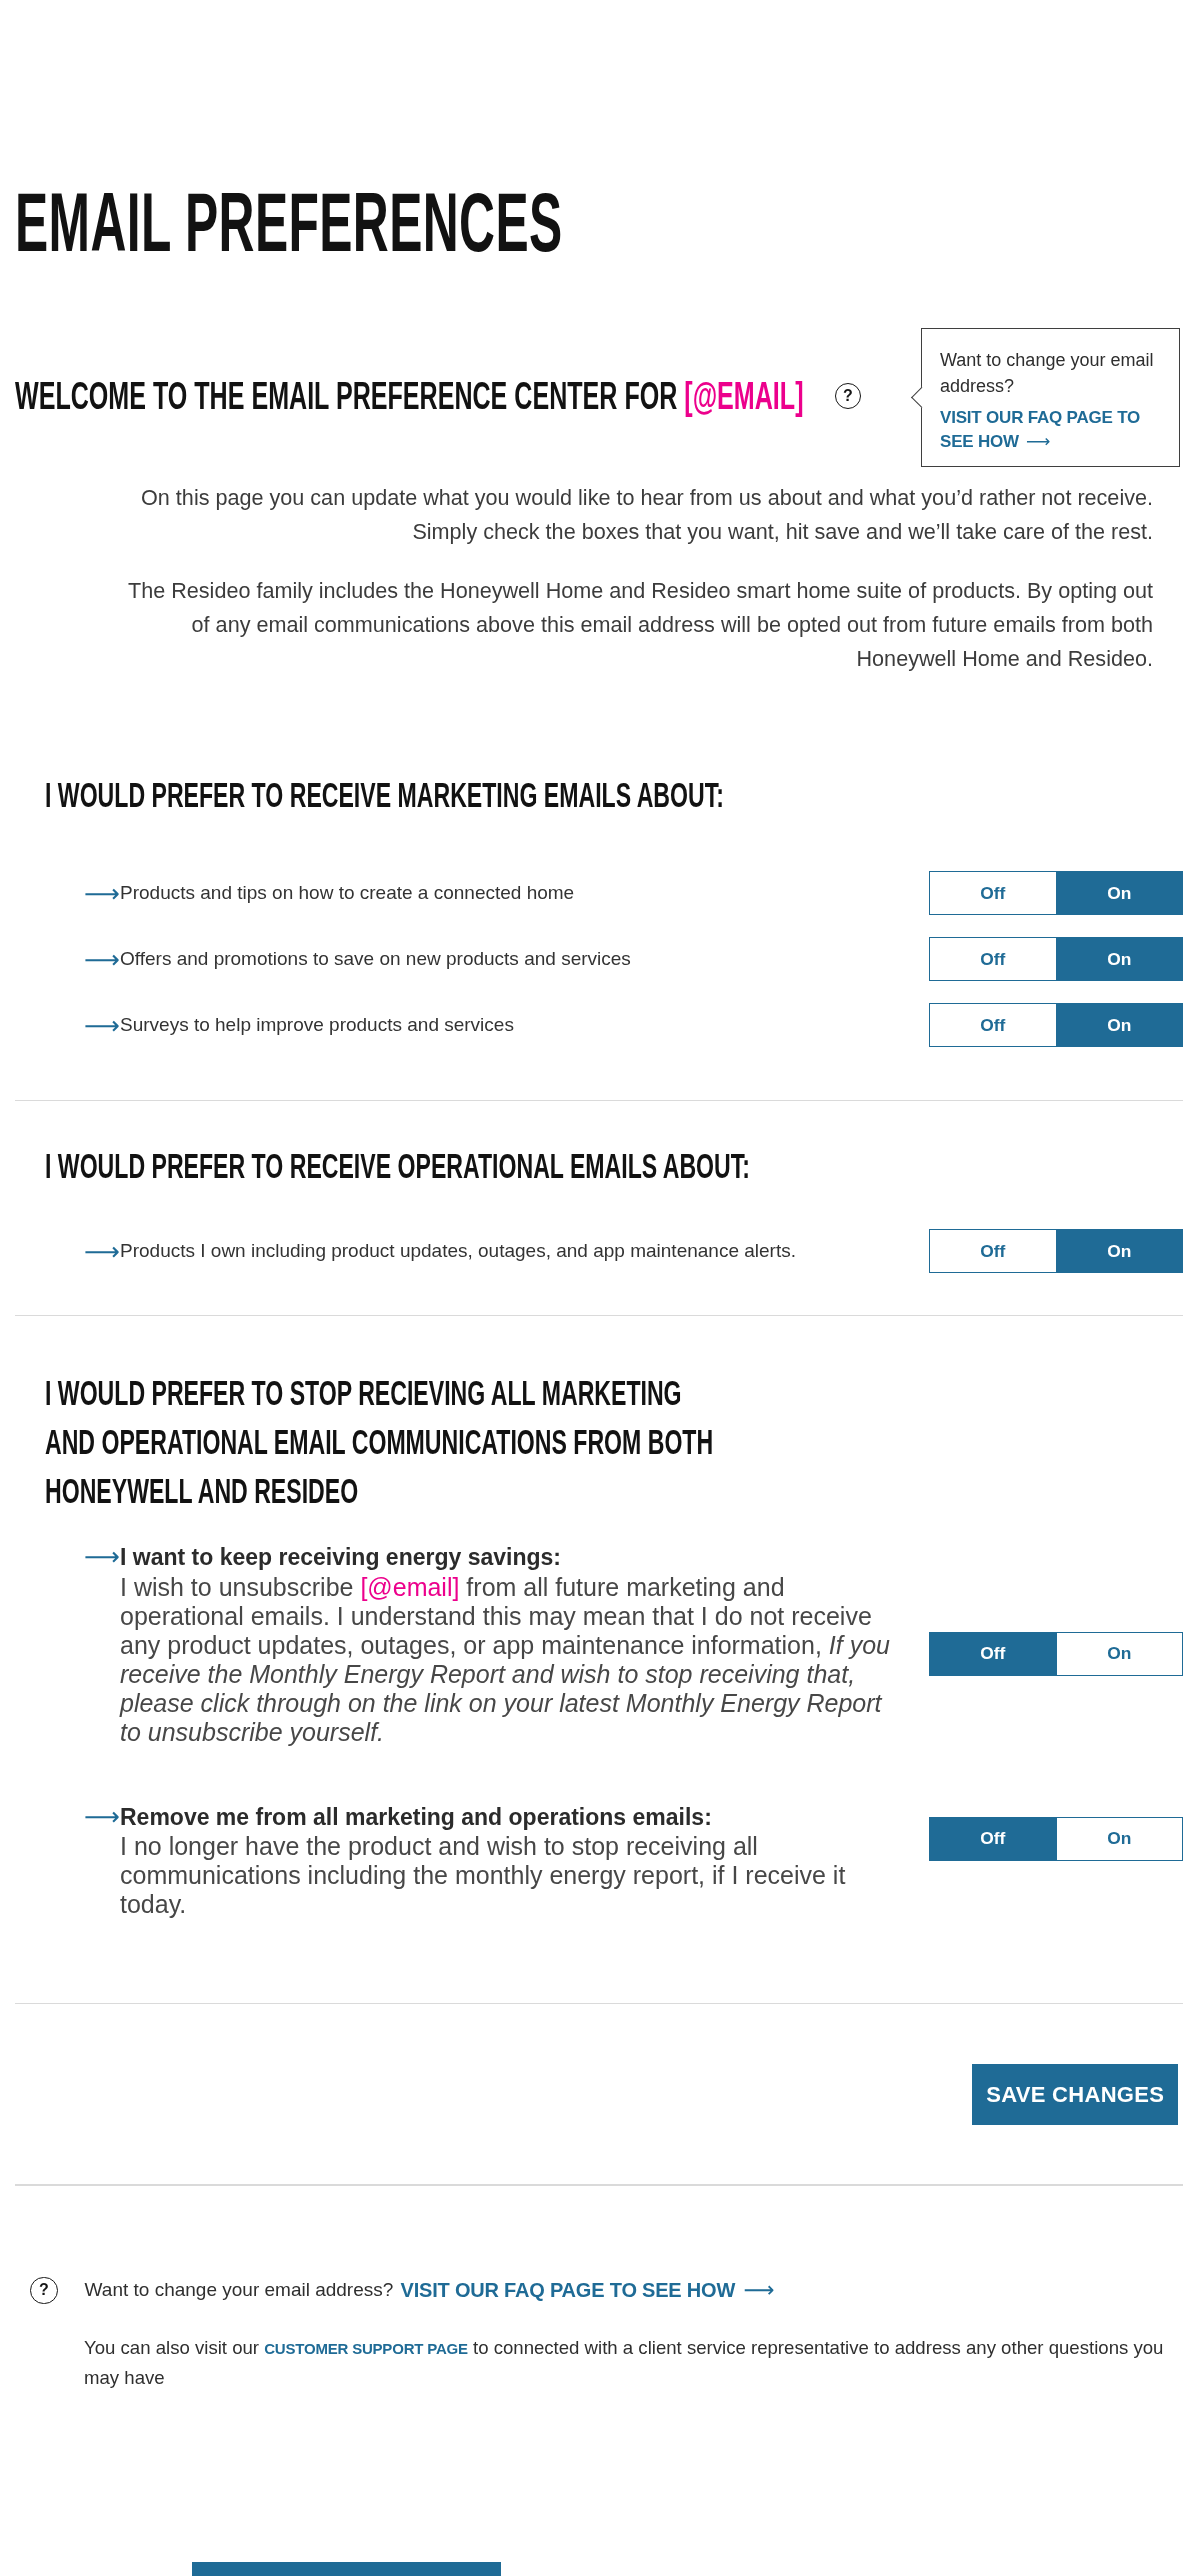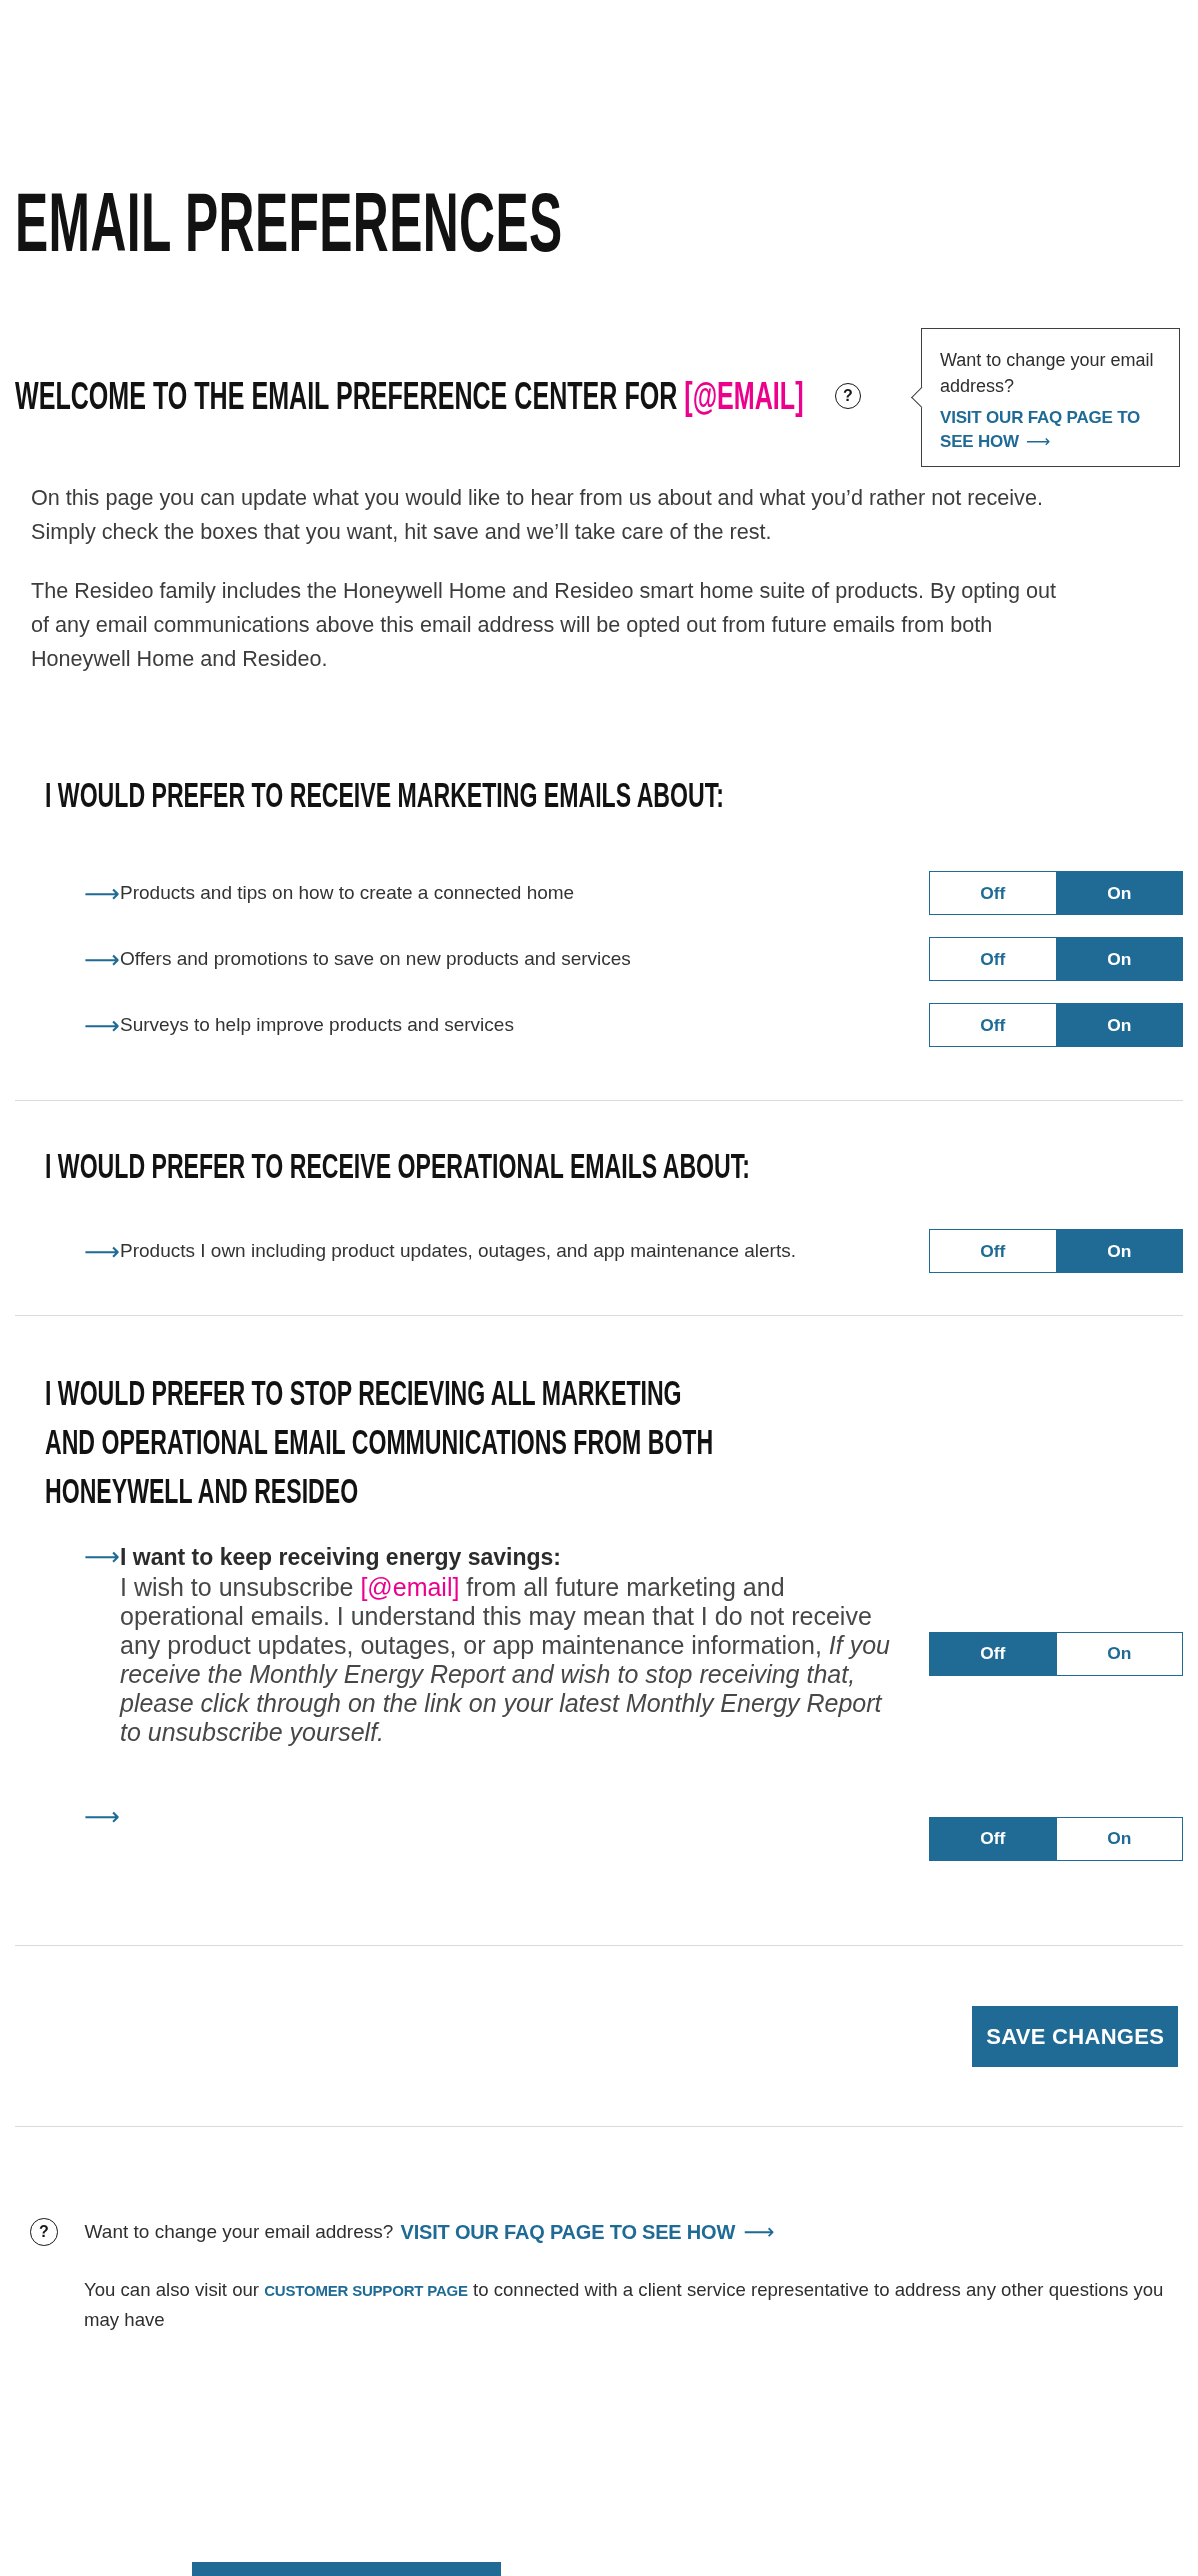--- a/index.html
+++ b/index.html
@@ -76,21 +76,21 @@
   .tooltip .tq{font-size:18px;color:#2e2e2e;line-height:26px;}
   .tooltip .tlink{
     margin-top:7.2px;
     font-size:17px;font-weight:700;color:var(--blue);
     line-height:24px;letter-spacing:-0.2px;
     cursor:pointer;width:204px;
   }
   .tooltip .tlink .arr{font-weight:400;margin-left:7.2px;}
 
   .intro{max-width:1138px;}
-  .intro p{margin:16px;font-size:21.6px;line-height:34px;color:#3c3c3c;}
+  .intro p{margin:0;font-size:21.6px;line-height:34px;color:#3c3c3c;text-align:right;}
   .intro p span{display:block;}
   .p1{margin-top:60px !important;}
   .p2{margin-top:25px !important;}
 
   .section-title{line-height:1;margin:0;}
   .section-title .cond{font-size:35px;transform:scaleX(0.66);}
   .sec-indent{padding-left:30px;}
 
   .s1-title{margin-top:101px;}
   .rows{margin-top:59px;display:flex;flex-direction:column;gap:22px;}
@@ -308,20 +308,24 @@
         <div class="toggle-col tg1">
           <div class="toggle" data-state="off">
             <div class="half t-off">Off</div>
             <div class="half t-on">On</div>
           </div>
         </div>
       </div>
 
       <div class="prefs-row-multi">
         <span class="arrow">⟶</span>
+        <div class="row-text">
+          <div class="lead">Remove me from all marketing and operations emails:</div>
+          <div class="desc">I no longer have the product and wish to stop receiving all communications including the monthly energy report, if I receive it today.</div>
+        </div>
         <div class="toggle-col tg2">
           <div class="toggle" data-state="off">
             <div class="half t-off">Off</div>
             <div class="half t-on">On</div>
           </div>
         </div>
       </div>
     </div>
 
     <div class="divider div3"></div>

